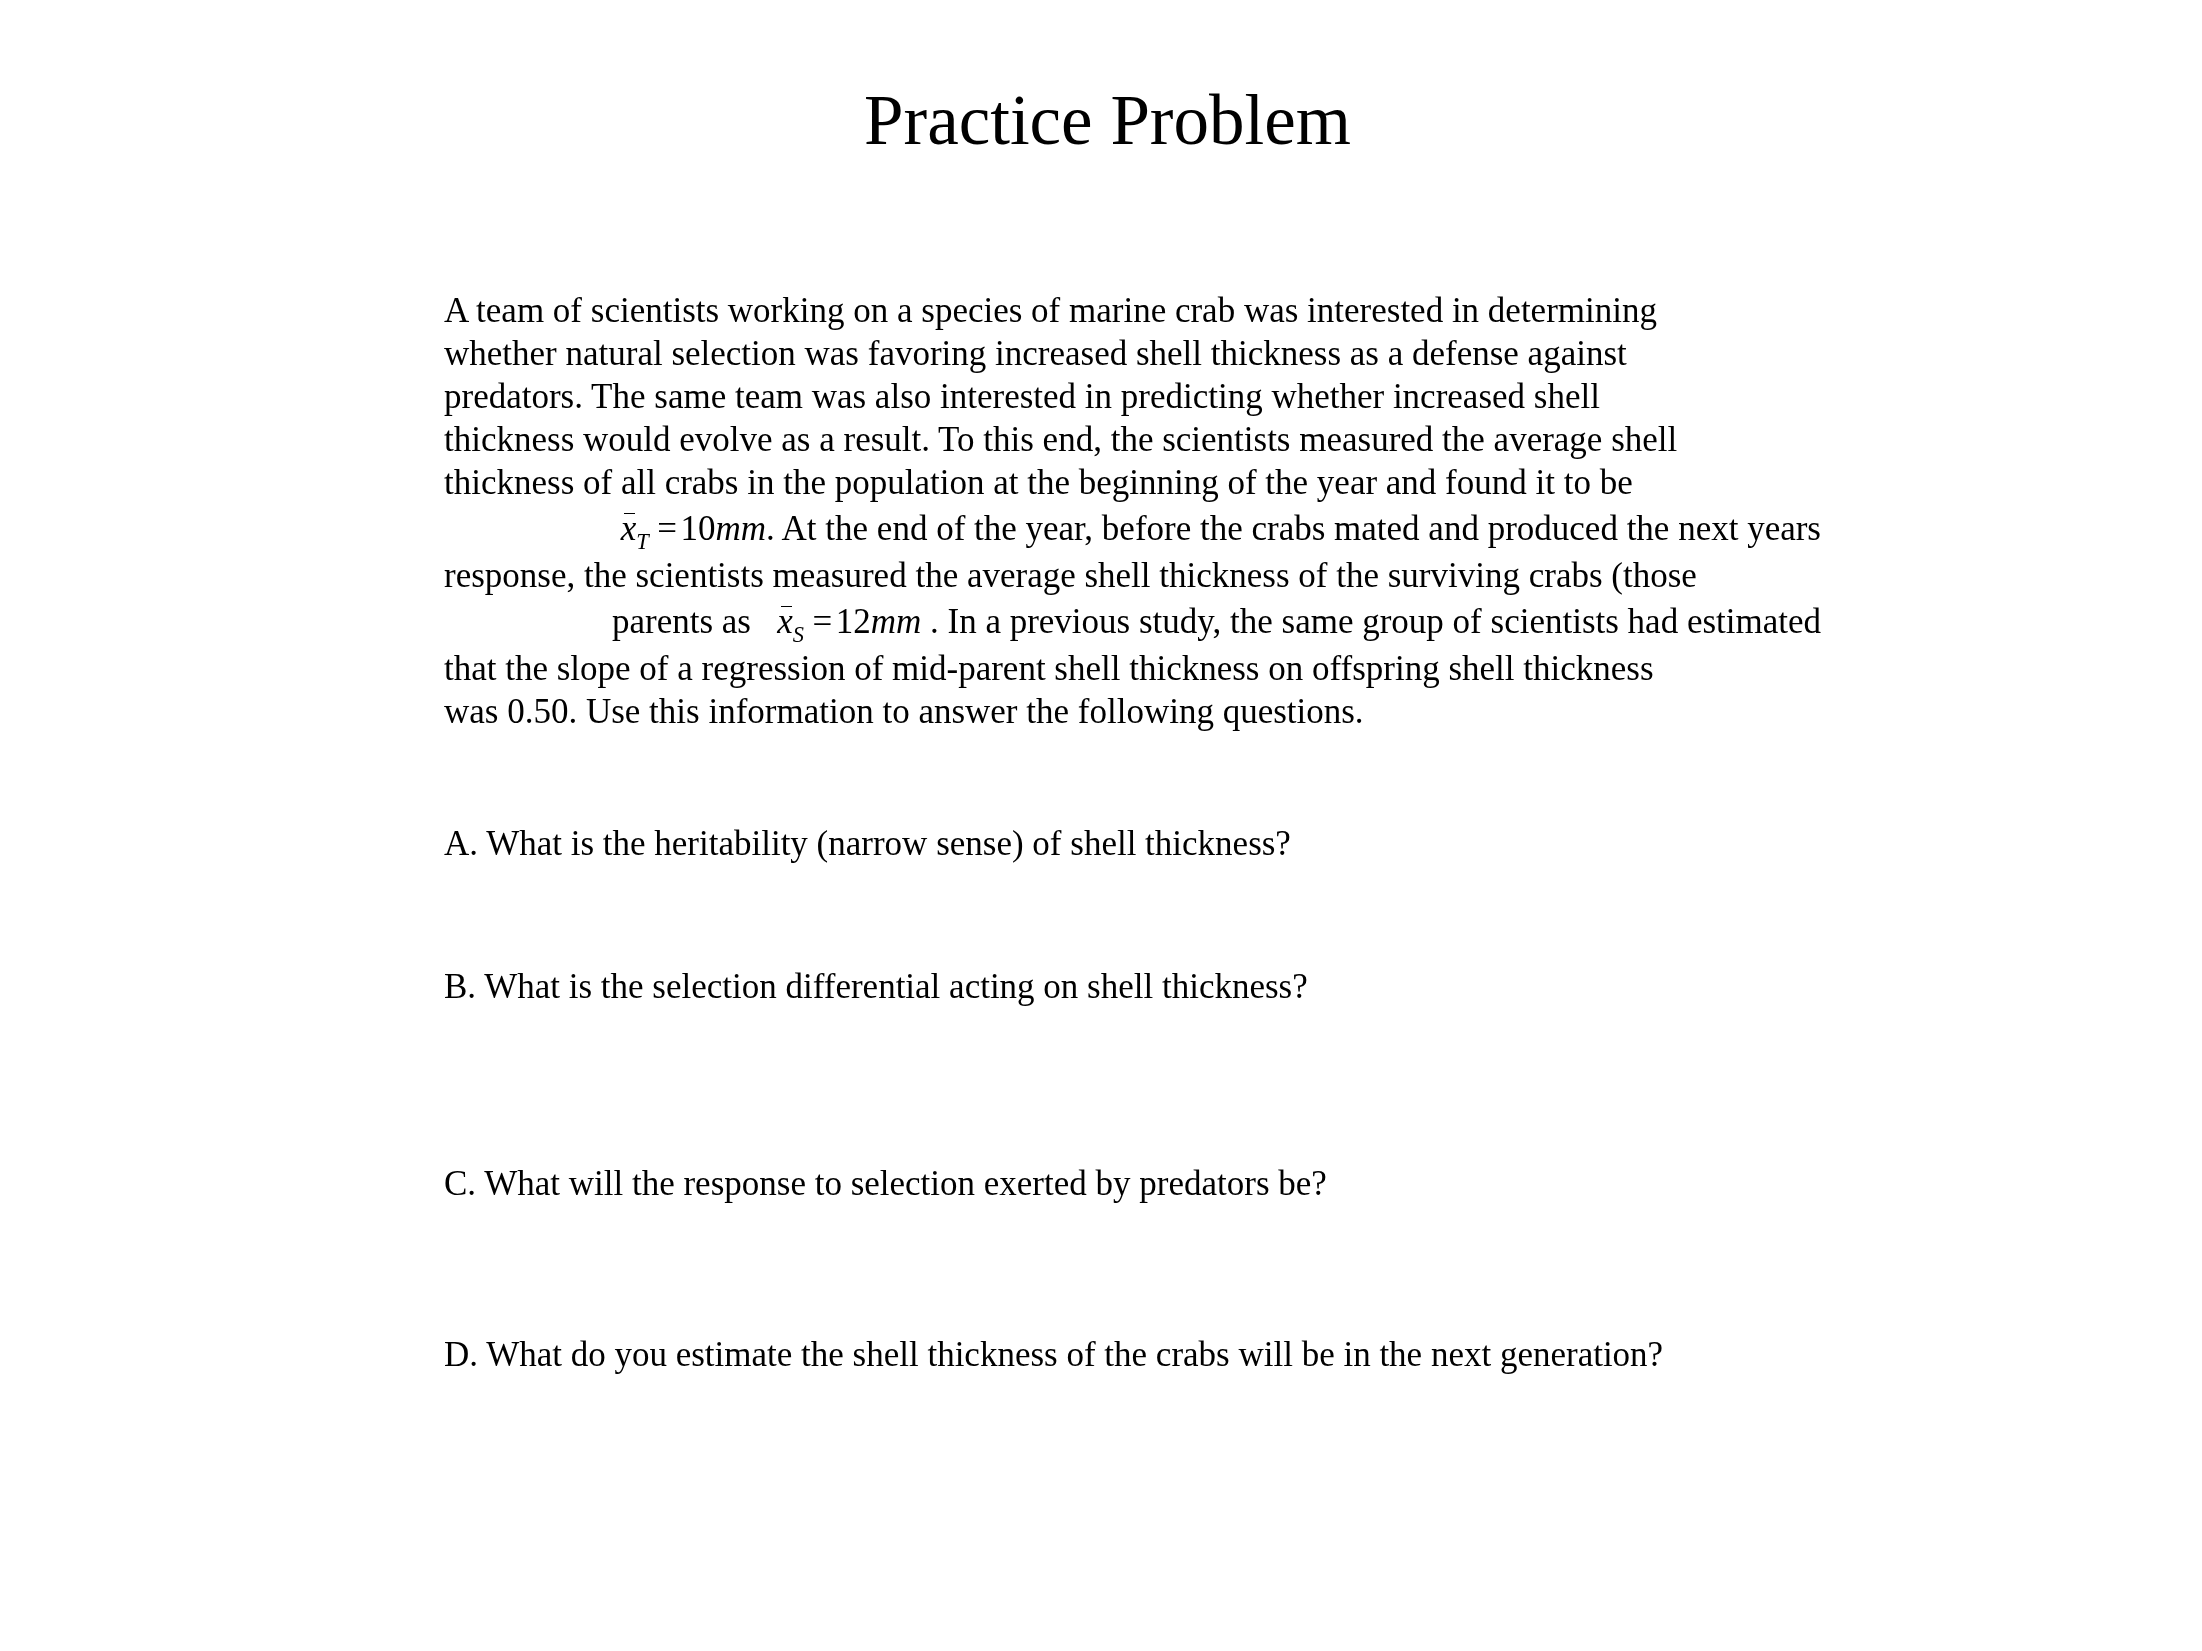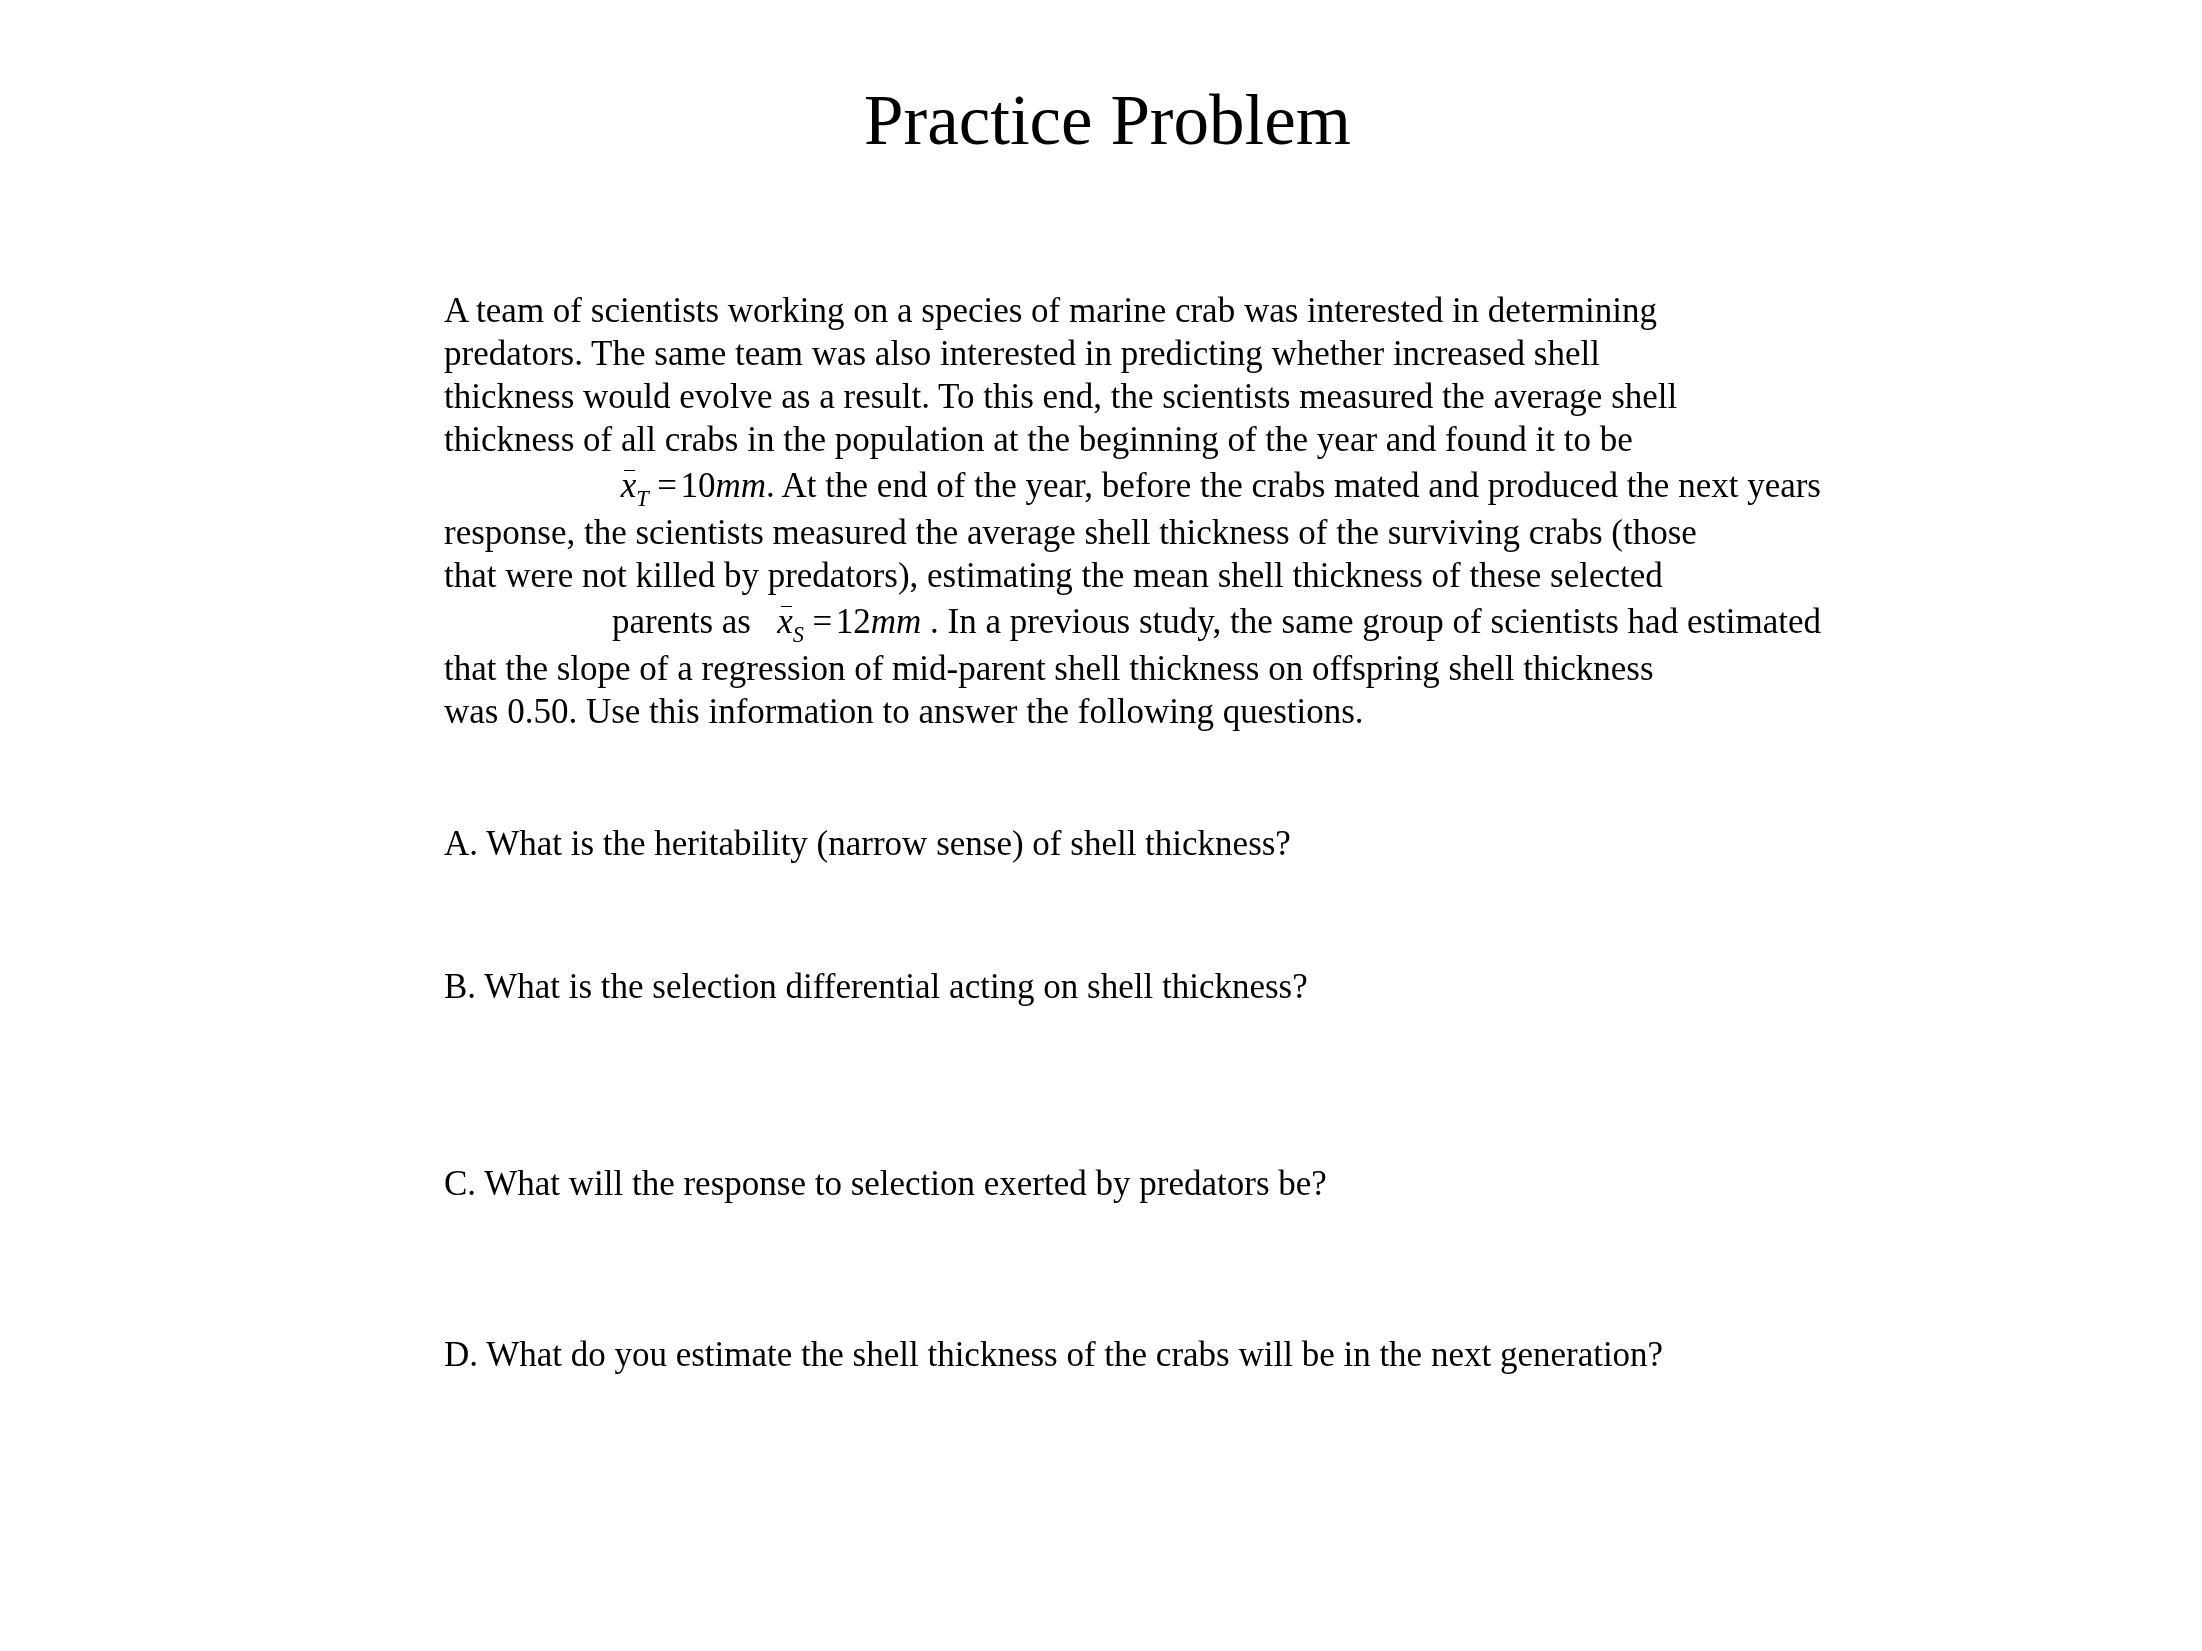--- a/index.html
+++ b/index.html
@@ -76,28 +76,28 @@
   #qC { top: 1162px; }
   #qD { top: 1333px; }
 </style>
 </head>
 <body>
 
 <h1 class="title">Practice Problem</h1>
 
 <div class="problem">
   <span class="line">A team of scientists working on a species of marine crab was interested in determining</span>
+  <span class="line">whether natural selection was favoring increased shell thickness as a defense against</span>
   <span class="line">predators. The same team was also interested in predicting whether increased shell</span>
   <span class="line">thickness would evolve as a result. To this end, the scientists measured the average shell</span>
   <span class="line">thickness of all crabs in the population at the beginning of the year and found it to be</span>
 
   <span class="line math"><span class="xbar">x</span><span class="sub">T</span><span class="eq">=</span><span>10</span><span class="unit">mm</span><span>. At the end of the year, before the crabs mated and produced the next years</span></span>
 
   <span class="line">response, the scientists measured the average shell thickness of the surviving crabs (those</span>
-  <span class="line">that were not killed by predators), estimating the mean shell thickness of these selected</span>
 
   <span class="line math"><span>parents as</span>&nbsp;&nbsp;&nbsp;<span class="xbar">x</span><span class="sub">S</span><span class="eq">=</span><span>12</span><span class="unit">mm</span><span> . In a previous study, the same group of scientists had estimated</span></span>
 
   <span class="line">that the slope of a regression of mid-parent shell thickness on offspring shell thickness</span>
   <span class="line">was 0.50. Use this information to answer the following questions.</span>
 </div>
 
 <div class="question" id="qA">A. What is the heritability (narrow sense) of shell thickness?</div>
 <div class="question" id="qB">B. What is the selection differential acting on shell thickness?</div>
 <div class="question" id="qC">C. What will the response to selection exerted by predators be?</div>

